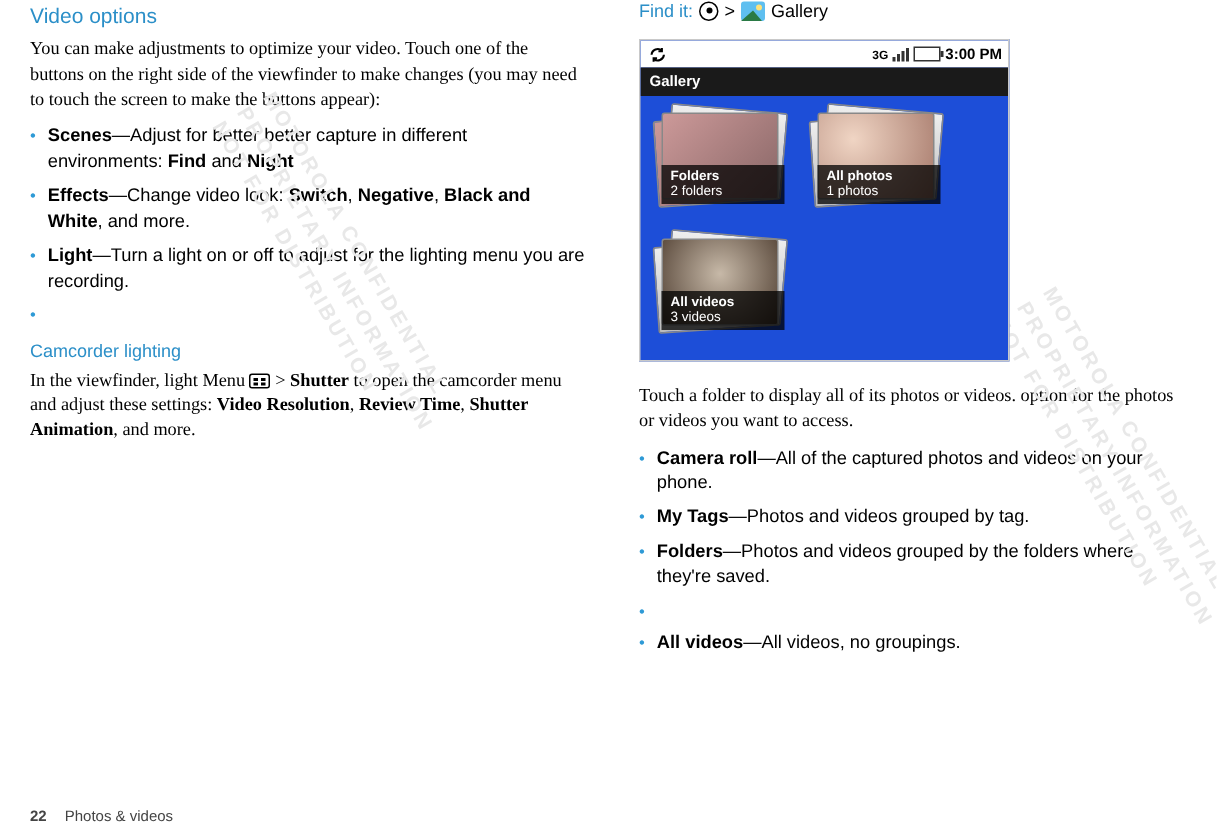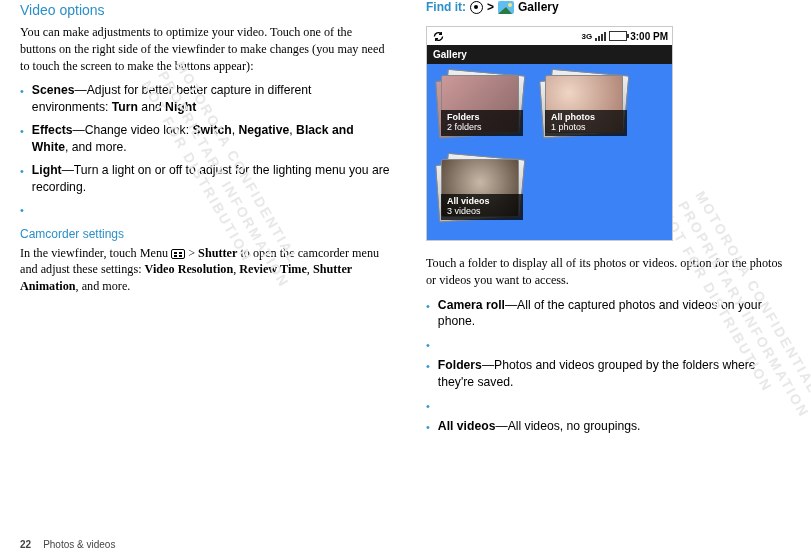--- a/index.html
+++ b/index.html
@@ -13,41 +13,41 @@
     padding: 0 28px 0 20px;
     background: #fff;
   }
   .columns { display: flex; gap: 36px; }
   .col { flex: 1; min-width: 0; }
   .col-left { flex: 0 0 370px; }
   .col-right { flex: 1; }
 
   .h2 { color: #2b8fc8; font-size: 14px; font-weight: 400; margin: 2px 0 6px; }
   .h3 { color: #2b8fc8; font-size: 12px; font-weight: 400; margin: 10px 0 4px; }
-  .findit { color: #2b8fc8; font-size: 12px; font-weight: 700; margin-bottom: 12px; display: flex; align-items: center; gap: 4px; }
+  .findit { color: #2b8fc8; font-size: 12px; font-weight: 400; margin-bottom: 12px; display: flex; align-items: center; gap: 4px; }
   .findit .dullet { width: 13px; height: 13px; border: 1.2px solid #000; border-radius: 50%; display:inline-flex; align-items:center; justify-content:center;}
   .findit .dullet::after { content:""; width:4px; height:4px; background:#000; border-radius:50%; }
   .findit .gal-ico { width:16px; height:13px; background:#5fbff0; border-radius:2px; position:relative; }
   .findit .gal-ico::before { content:""; position:absolute; right:2px; top:2px; width:4px; height:4px; background:#ffe27a; border-radius:50%; }
   .findit .gal-ico::after { content:""; position:absolute; left:0; bottom:0; width:0; height:0; border-left:8px solid transparent; border-right:6px solid transparent; border-bottom:7px solid #2a7a45; }
 
   p.body { line-height: 1.38; margin-bottom: 8px; font-family: Liberation Serif, serif; }
   .ul { list-style:none; }
   .li { display:flex; gap:8px; margin: 6px 0; line-height:1.38; }
   .bullet { color:#2e9ad6; font-size:11px; line-height:1.1; padding-top:3px; }
   .menu-icon { display:inline-block; width:14px; height:10px; border:1px solid #000; border-radius:2px; position:relative; vertical-align:middle; }
   .menu-icon::before { content:""; position:absolute; left:2px; top:2px; width:3px; height:2px; background:#000; box-shadow: 0 3px 0 #000, 5px 0 0 #000, 5px 3px 0 #000; }
 
   
   .phone-shot {
     width: 247px;
     height: 215px;
     margin: 4px 0 14px 0;
     border: 1px solid #c9c9c9;
-    background: #3b82f6;
+    background: #1d4ed8;
     position: relative;
     overflow:hidden;
   }
   .statusbar { background:#fff; height:18px; display:flex; justify-content:space-between; align-items:center; padding:0 4px; font-size:10px; font-weight:700; }
   .sb-left { width:14px; height:14px; border-radius:50%; display:flex; align-items:center; justify-content:center; }
   .sb-left svg { stroke:#000; }
   .sb-right { display:flex; align-items:center; gap:3px; }
   .sig3g { font-size:8px; font-weight:700; }
   .sigbars { display:flex; align-items:flex-end; gap:1px; }
   .sigbars span { width:2px; background:#333; }
@@ -92,43 +92,43 @@
 <div class="columns">
 
   <div class="col col-left">
     <div class="h2">Video options</div>
     <p class="body">You can make adjustments to optimize your video. Touch one of the buttons on the right side of the viewfinder to make changes (you may need to touch the screen to make the buttons appear):</p>
 
     <ul class="ul">
       <li class="li">
         <span class="bullet">•</span>
         <span>
-          <b>Scenes</b><span>—Adjust for better better capture in different environments: </span><b>Turn</b><span> and </span><b>Night</b>
+          <b>Scenes</b><span>—Adjust for better better capture in different environments: </span><b>Find</b><span> and </span><b>Night</b>
         </span>
       </li>
       <li class="li">
         <span class="bullet">•</span>
         <span>
           <b>Effects</b><span>—Change video look: </span><b>Switch</b><span>, </span><b>Negative</b><span>, </span><b>Black and White</b><span>, and more.</span>
         </span>
       </li>
       <li class="li">
         <span class="bullet">•</span>
         <span>
           <b>Light</b><span>—Turn a light on or off to adjust for the lighting menu you are recording.</span>
         </span>
       </li>
       <li class="li">
         <span class="bullet">•</span>
       </li>
     </ul>
 
-    <div class="h3">Camcorder settings</div>
+    <div class="h3">Camcorder lighting</div>
     <p class="body">
-      <span>In the viewfinder, touch Menu </span><span class="menu-icon"></span><span> &gt; </span><b>Shutter</b><span> to open the camcorder menu and adjust these settings: </span><b>Video Resolution</b><span>, </span><b>Review Time</b><span>, </span><b>Shutter Animation</b><span>, and more.</span>
+      <span>In the viewfinder, light Menu </span><span class="menu-icon"></span><span> &gt; </span><b>Shutter</b><span> to open the camcorder menu and adjust these settings: </span><b>Video Resolution</b><span>, </span><b>Review Time</b><span>, </span><b>Shutter Animation</b><span>, and more.</span>
     </p>
   </div>
 
   <div class="col col-right">
     <div class="findit">
       <span>Find it:</span>
       <span class="dullet"></span>
       <span style="color:#000;">&gt;</span>
       <span class="gal-ico"></span>
       <span style="color:#000;">Gallery</span>
@@ -185,20 +185,21 @@
 
     <p class="body">Touch a folder to display all of its photos or videos. option for the photos or videos you want to access.</p>
 
     <ul class="ul">
       <li class="li">
         <span class="bullet">•</span>
         <span><b>Camera roll</b><span>—All of the captured photos and videos on your phone.</span></span>
       </li>
       <li class="li">
         <span class="bullet">•</span>
+        <span><b>My Tags</b><span>—Photos and videos grouped by tag.</span></span>
       </li>
       <li class="li">
         <span class="bullet">•</span>
         <span><b>Folders</b><span>—Photos and videos grouped by the folders where they're saved.</span></span>
       </li>
       <li class="li">
         <span class="bullet">•</span>
       </li>
       <li class="li">
         <span class="bullet">•</span>

